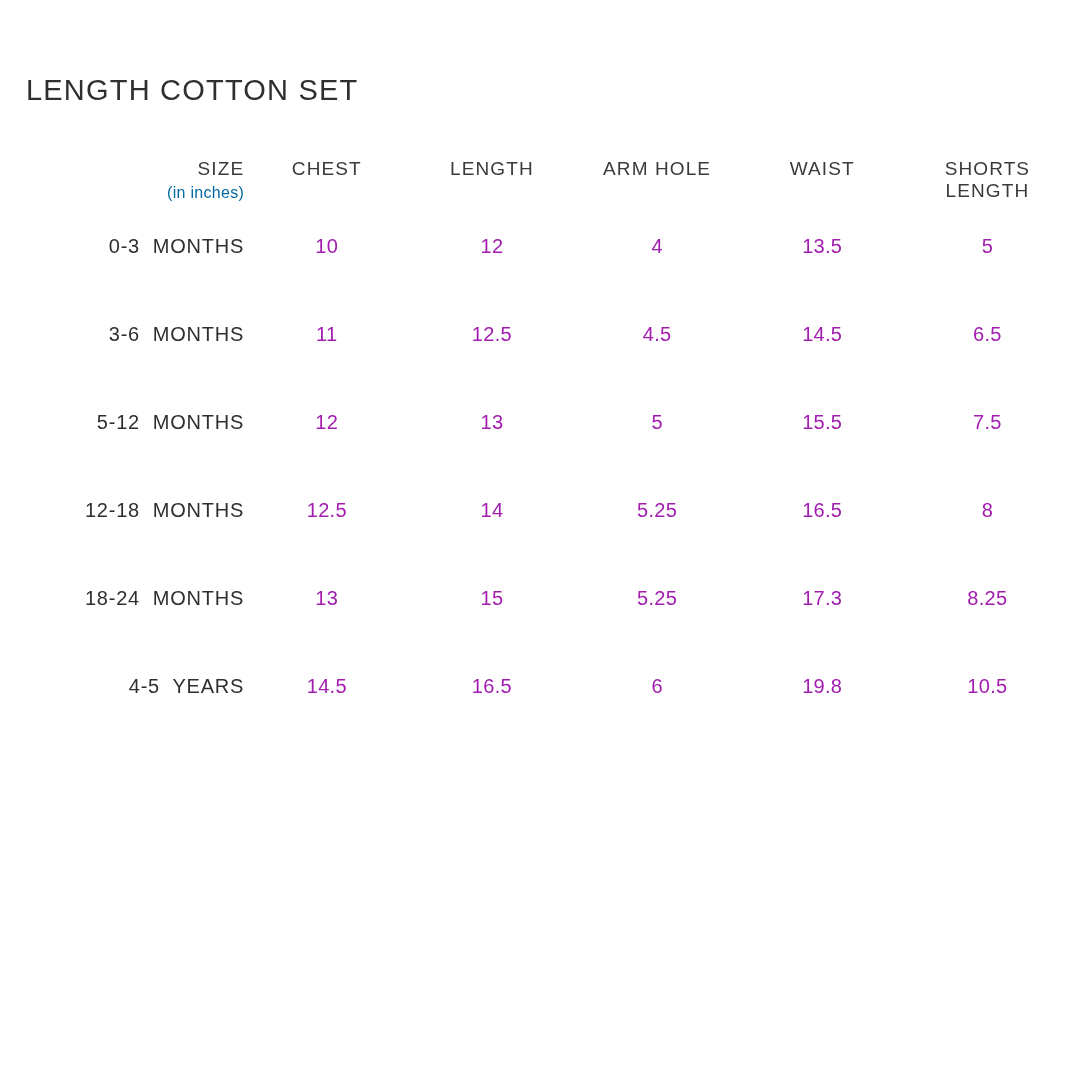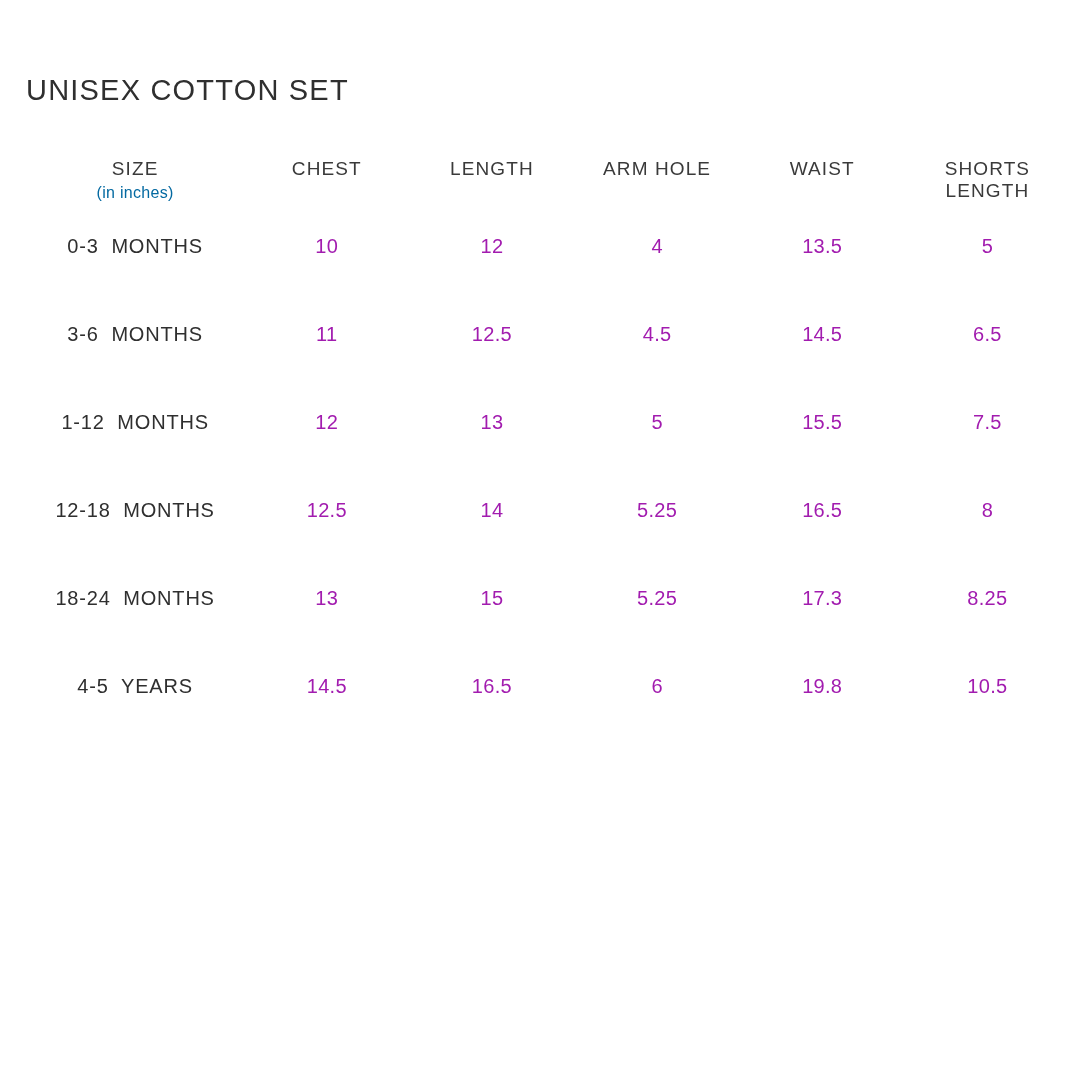--- a/index.html
+++ b/index.html
@@ -61,21 +61,21 @@
     font-weight: 400;
     font-size: 19px;
     letter-spacing: 1.1px;
     color: #3a3a3a;
     vertical-align: top;
     text-align: center;
     padding-bottom: 48px;
   }
 
   thead th.size-head {
-    text-align: center;
+    text-align: right;
     margin-top: 8px;
   }
 
   .size-head .line1 {
     display: block;
     font-size: 19px;
     letter-spacing: 1.1px;
   }
   .size-head .line2 {
     display: block;
@@ -93,33 +93,33 @@
     font-size: 20px;
     color: #a21caf;
     text-align: center;
     border-bottom: 1px solid #9a9a9a;
     vertical-align: middle;
     letter-spacing: 0.3px;
     height: 88px;
   }
 
   tbody td.size-cell {
-    text-align: center;
+    text-align: right;
     font-size: 20px;
     letter-spacing: 0.8px;
     color: #2f2f2f;
     white-space: pre;
   }
 </style>
 </head>
 <body>
 
 <div class="page">
 
-  <div class="title">UNISEX COTTON SET</div>
+  <div class="title">LENGTH COTTON SET</div>
 
   <div class="table-wrap">
     <table class="size-chart">
       <colgroup>
         <col class="c-size">
         <col class="c-data">
         <col class="c-data">
         <col class="c-data">
         <col class="c-data">
         <col class="c-data">
@@ -148,21 +148,21 @@
         </tr>
         <tr>
           <td class="size-cell">3-6  MONTHS</td>
           <td>11</td>
           <td>12.5</td>
           <td>4.5</td>
           <td>14.5</td>
           <td>6.5</td>
         </tr>
         <tr>
-          <td class="size-cell">1-12  MONTHS</td>
+          <td class="size-cell">5-12  MONTHS</td>
           <td>12</td>
           <td>13</td>
           <td>5</td>
           <td>15.5</td>
           <td>7.5</td>
         </tr>
         <tr>
           <td class="size-cell">12-18  MONTHS</td>
           <td>12.5</td>
           <td>14</td>

